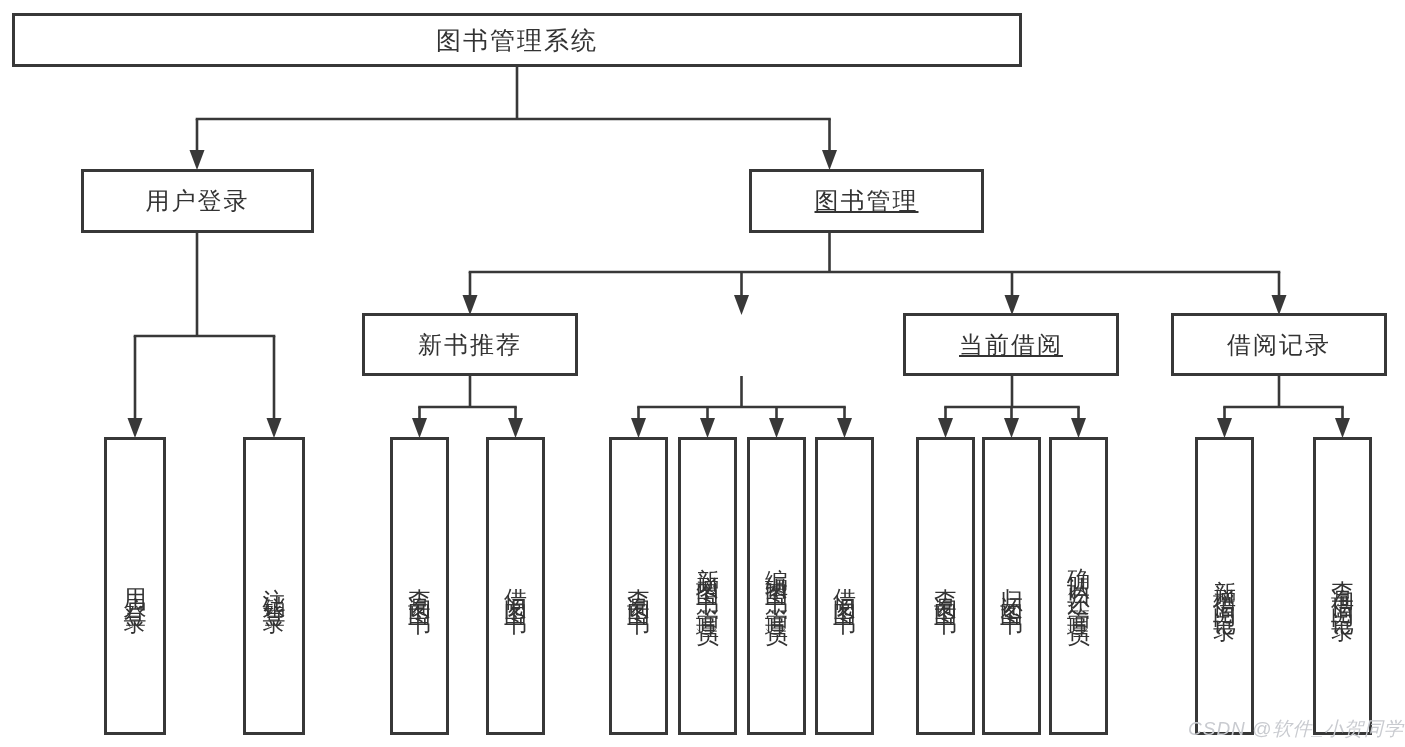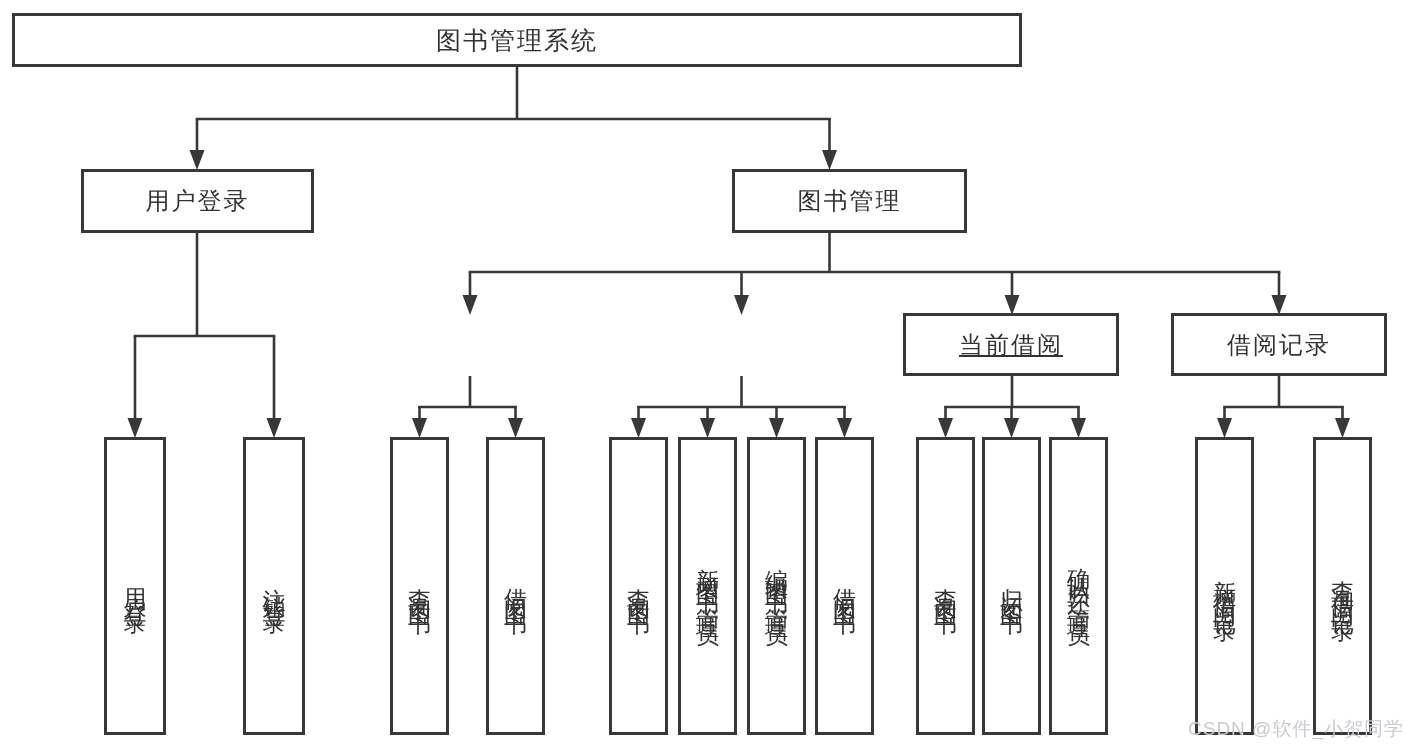--- a/index.html
+++ b/index.html
@@ -33,21 +33,21 @@
     text-orientation:mixed;
     font-size:23px;
     letter-spacing:8px;
     line-height:1;
     white-space:nowrap;
   }
   .watermark{
     position:absolute;left:1188px;top:716px;
     font-size:19px;letter-spacing:1px;
     color:var(--watermark-text);
-    z-index:5;white-space:nowrap;
+    z-index:5;white-space:nowrap;font-style:italic;
   }
 </style>
 </head>
 <body>
 
 <div class="stage">
 
   <svg class="connectors" width="1405" height="747" viewBox="0 0 1405 747" aria-hidden="true">
 
     <g>
@@ -124,24 +124,27 @@
     </g>
   </svg>
 
   <div class="node root" style="left:12px;top:13px;width:1010px;height:54px;">
     <span>图书管理系统</span>
   </div>
 
   <div class="node lvl" style="left:81px;top:169px;width:233px;height:64px;">
     <span>用户登录</span>
   </div>
-  <div class="node lvl" style="left:732px;top:169px;width:235px;height:64px;">
+  <div class="node lvl" style="left:749px;top:169px;width:235px;height:64px;text-decoration:underline;">
     <span>图书管理</span>
   </div>
 
+  <div class="node lvl" style="left:362px;top:313px;width:216px;height:63px;">
+    <span>新书推荐</span>
+  </div>
   <div class="node lvl" style="left:903px;top:313px;width:216px;height:63px;text-decoration:underline;">
     <span>当前借阅</span>
   </div>
   <div class="node lvl" style="left:1171px;top:313px;width:216px;height:63px;">
     <span>借阅记录</span>
   </div>
 
   <div class="node leaf" style="left:104px;width:62px;">
     <span class="vtext">用户登录</span>
   </div>

